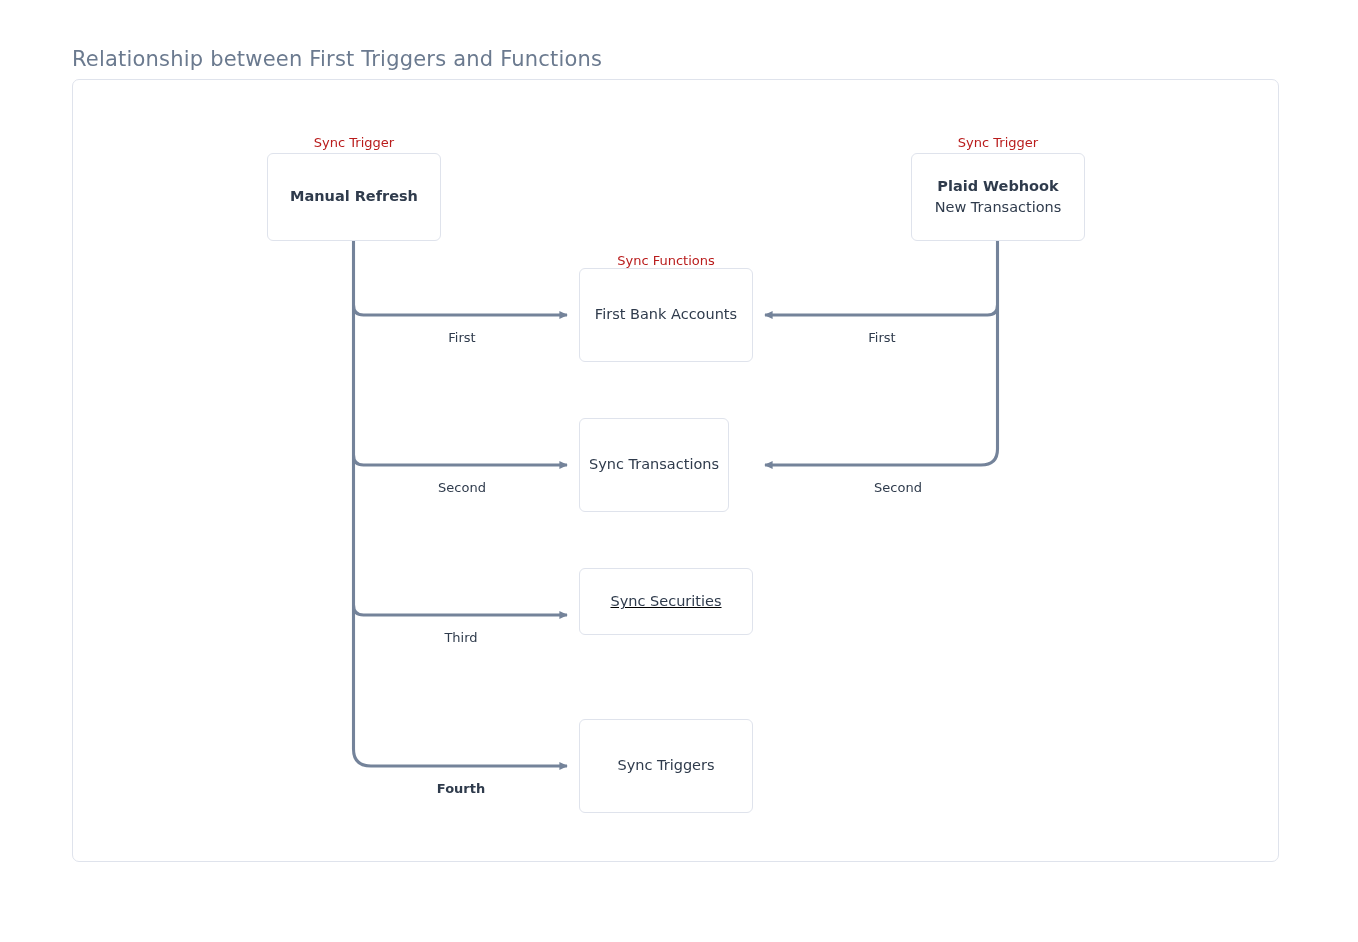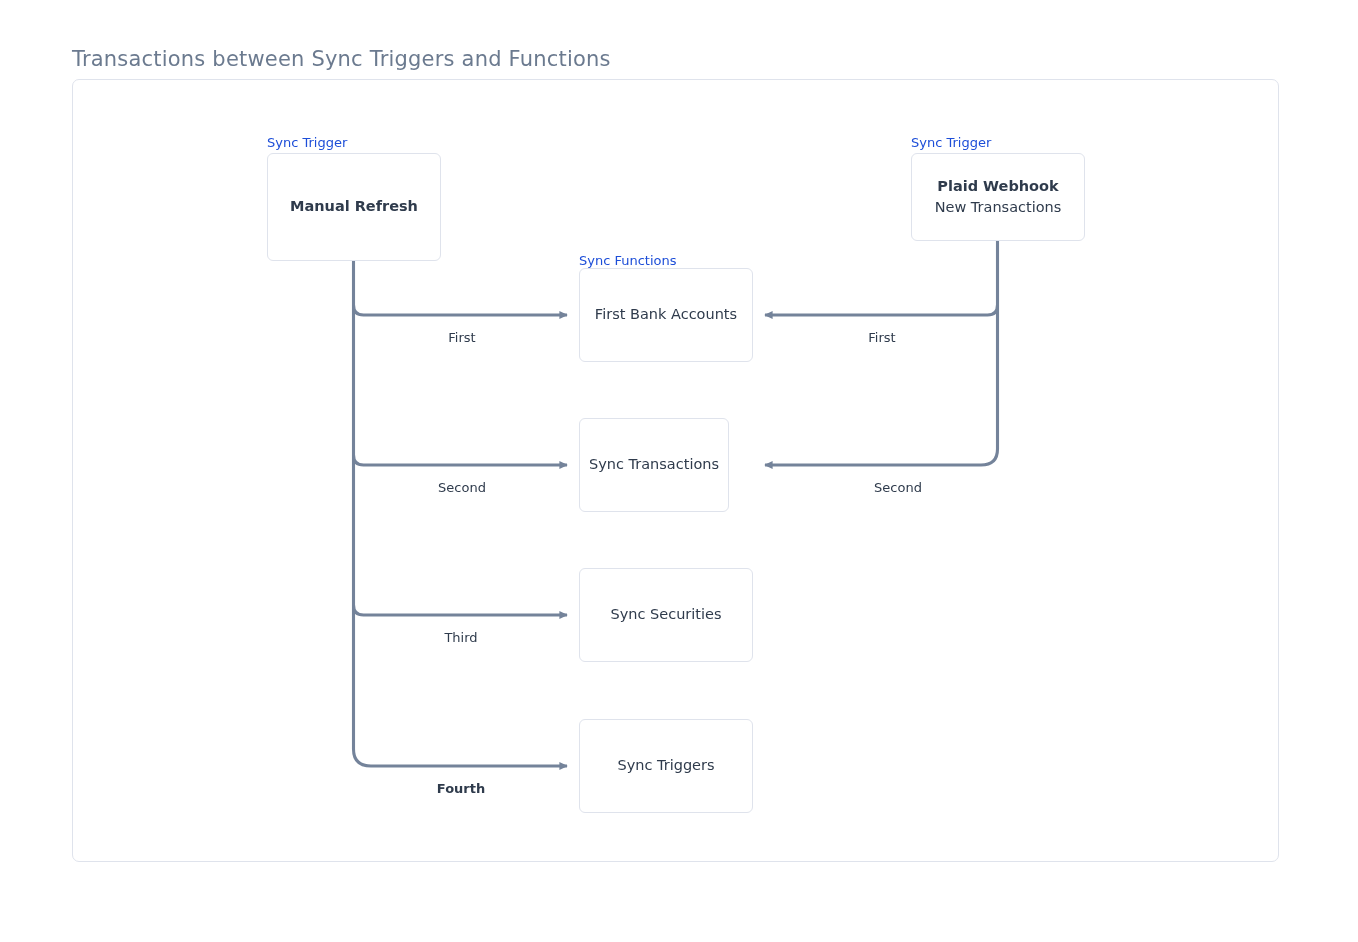--- a/index.html
+++ b/index.html
@@ -57,38 +57,39 @@
   .node-line {
     font-size: 14.5px;
     color: #2f3b4c;
     line-height: 1.45;
     white-space: nowrap;
   }
   .node-line.strong { font-weight: bold; }
   .group-label {
     position: absolute;
     font-size: 13px;
-    color: #1d4ed8;
+    color: #b91c1c;
     white-space: nowrap;
+    text-align: center;
   }
   .edge-label {
     position: absolute;
     font-size: 13px;
     color: #2f3b4c;
     background: #ffffff;
     padding: 0 5px;
     white-space: nowrap;
     transform: translate(-50%, -50%);
     margin-top: 22px;
   }
 </style>
 </head>
 <body>
 
-<div id="page-title">Transactions between Sync Triggers and Functions</div>
+<div id="page-title">Relationship between First Triggers and Functions</div>
 
 <div id="diagram-frame"></div>
 
 <svg id="diagram-svg" viewBox="0 0 1358 942" xmlns="http://www.w3.org/2000/svg">
   <defs>
     <marker id="arrow-r" markerWidth="9" markerHeight="9" refX="7.6" refY="4.5" orient="auto" markerUnits="userSpaceOnUse">
       <path d="M0,0.6 L8.4,4.5 L0,8.4 Z" fill="#74839a"></path>
     </marker>
     <marker id="arrow-l" markerWidth="9" markerHeight="9" refX="7.6" refY="4.5" orient="auto" markerUnits="userSpaceOnUse">
       <path d="M0,0.6 L8.4,4.5 L0,8.4 Z" fill="#74839a"></path>
@@ -114,38 +115,38 @@
     <path d="M997.5,449 Q997.5,465 981,465 L765,465" marker-end="url(#arrow-l)"></path>
   </g>
 </svg>
 
 <div class="group-label" style="left:267px; top:135px; width:174px;">Sync Trigger</div>
 
 <div class="group-label" style="left:911px; top:135px; width:174px;">Sync Trigger</div>
 
 <div class="group-label" style="left:579px; top:253px; width:174px;">Sync Functions</div>
 
-<div class="node" style="left:267px; top:153px; width:174px; height:108px;">
+<div class="node" style="left:267px; top:153px; width:174px; height:88px;">
   <div class="node-line strong">Manual Refresh</div>
 </div>
 
 <div class="node" style="left:911px; top:153px; width:174px; height:88px;">
   <div class="node-line strong">Plaid Webhook</div>
   <div class="node-line">New Transactions</div>
 </div>
 
 <div class="node" style="left:579px; top:268px; width:174px; height:94px;">
   <div class="node-line">First Bank Accounts</div>
 </div>
 
 <div class="node" style="left:579px; top:418px; width:150px; height:94px;">
   <div class="node-line">Sync Transactions</div>
 </div>
 
-<div class="node" style="left:579px; top:568px; width:174px; height:94px;">
+<div class="node" style="left:579px; top:568px; width:174px; height:67px;text-decoration:underline;">
   <div class="node-line">Sync Securities</div>
 </div>
 
 <div class="node" style="left:579px; top:719px; width:174px; height:94px;">
   <div class="node-line">Sync Triggers</div>
 </div>
 
 <div class="edge-label" style="left:462px; top:315px;">First</div>
 <div class="edge-label" style="left:462px; top:465px;">Second</div>
 <div class="edge-label" style="left:461px; top:615px;text-align:right;">Third</div>

